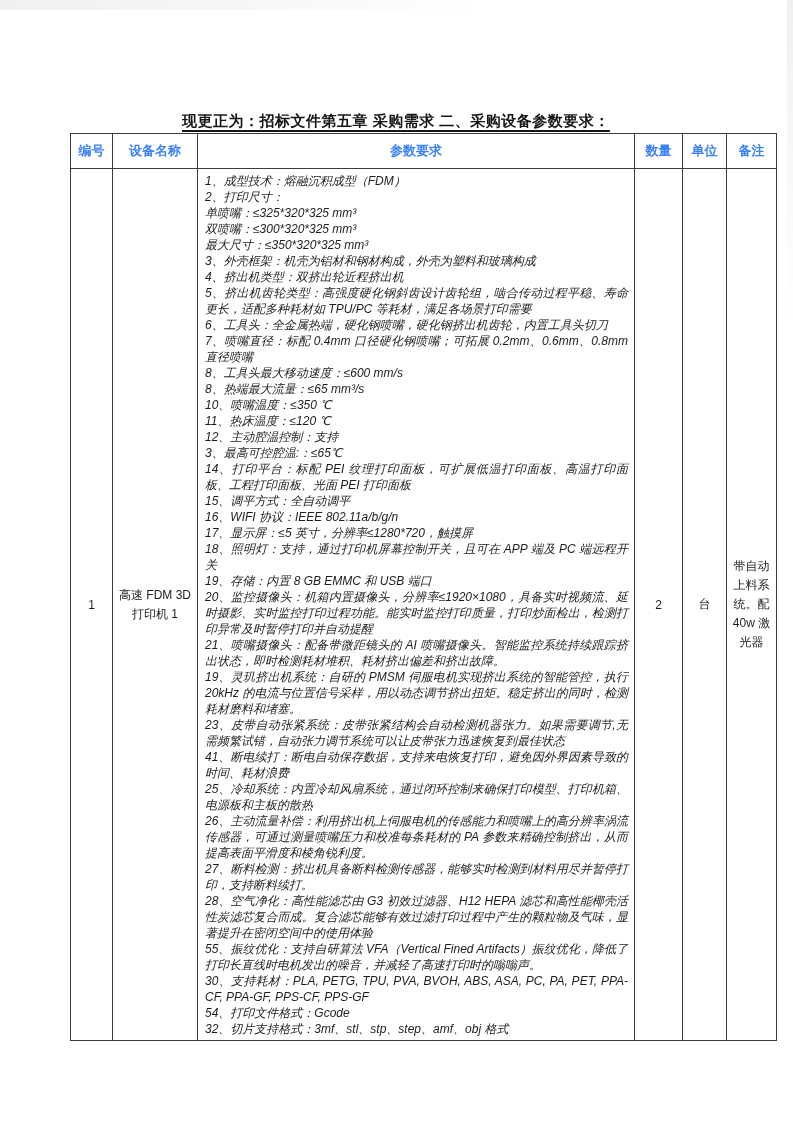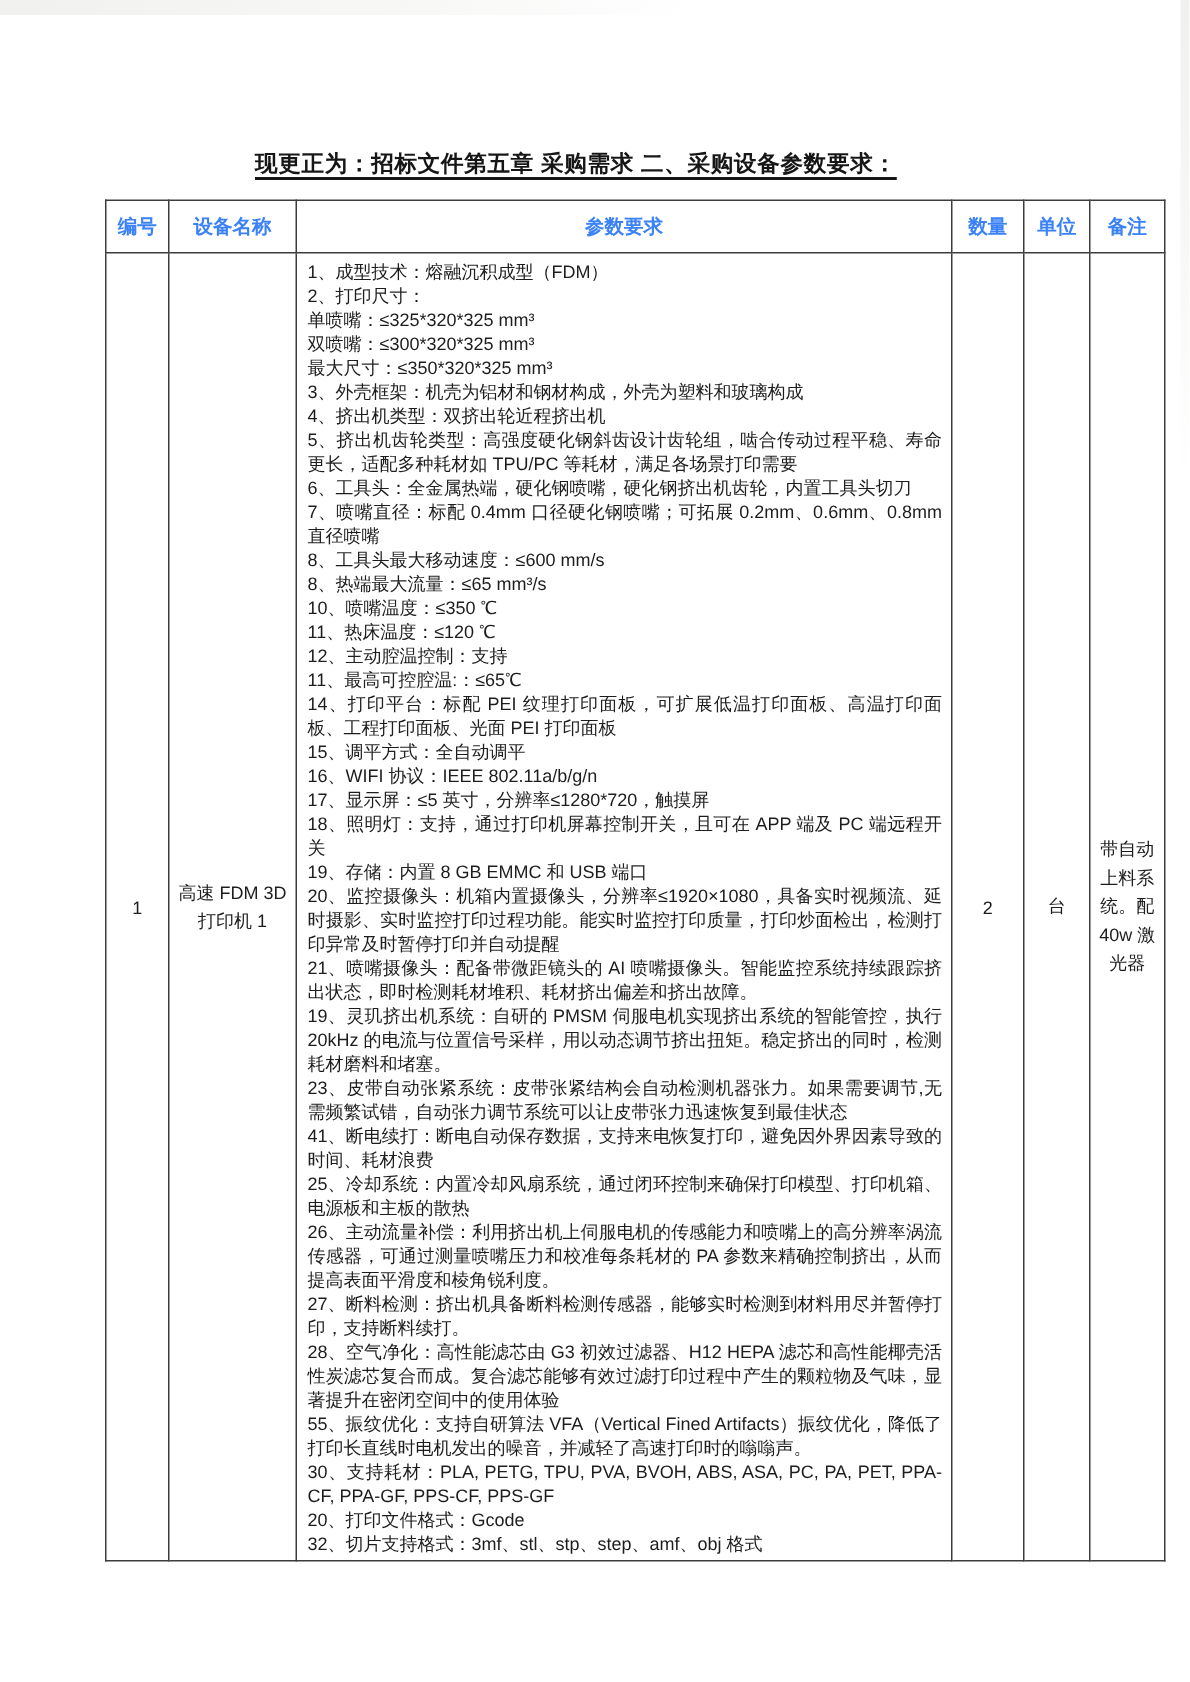--- a/index.html
+++ b/index.html
@@ -29,21 +29,21 @@
     right: 0;
     top: 0;
     width: 6px;
     height: 320px;
     background: linear-gradient(to bottom, #f0f0ee, rgba(255,255,255,0));
   }
   .doc-title {
     position: absolute;
     left: 170px;
     top: 100px;
-    margin: 0;
+    margin: 12px;
     font-size: 15px;
     font-weight: bold;
     letter-spacing: 0.5px;
     color: #161616;
     text-decoration: underline;
     text-decoration-thickness: 1.5px;
     text-underline-offset: 4px;
     white-space: nowrap;
   }
   table.spec-table {
@@ -91,20 +91,21 @@
     vertical-align: top;
     padding: 4px 6px 3px 7px;
   }
   .param-list {
     min-height: 838px;
   }
   .param-line {
     line-height: 16px;
     text-align: justify;
     word-break: break-word;
+    font-style: italic;
   }
 </style>
 </head>
 <body>
 
 <div class="scan-artifact-top"></div>
 <div class="scan-artifact-right"></div>
 
 <h1 class="doc-title">现更正为：招标文件第五章 采购需求 二、采购设备参数要求：</h1>
 
@@ -141,39 +142,39 @@
             <div class="param-line">3、外壳框架：机壳为铝材和钢材构成，外壳为塑料和玻璃构成</div>
             <div class="param-line">4、挤出机类型：双挤出轮近程挤出机</div>
             <div class="param-line">5、挤出机齿轮类型：高强度硬化钢斜齿设计齿轮组，啮合传动过程平稳、寿命更长，适配多种耗材如 TPU/PC 等耗材，满足各场景打印需要</div>
             <div class="param-line">6、工具头：全金属热端，硬化钢喷嘴，硬化钢挤出机齿轮，内置工具头切刀</div>
             <div class="param-line">7、喷嘴直径：标配 0.4mm 口径硬化钢喷嘴；可拓展 0.2mm、0.6mm、0.8mm 直径喷嘴</div>
             <div class="param-line">8、工具头最大移动速度：≤600 mm/s</div>
             <div class="param-line">8、热端最大流量：≤65 mm³/s</div>
             <div class="param-line">10、喷嘴温度：≤350 ℃</div>
             <div class="param-line">11、热床温度：≤120 ℃</div>
             <div class="param-line">12、主动腔温控制：支持</div>
-            <div class="param-line">11、最高可控腔温:：≤65℃</div>
+            <div class="param-line">3、最高可控腔温:：≤65℃</div>
             <div class="param-line">14、打印平台：标配 PEI 纹理打印面板，可扩展低温打印面板、高温打印面板、工程打印面板、光面 PEI 打印面板</div>
             <div class="param-line">15、调平方式：全自动调平</div>
             <div class="param-line">16、WIFI 协议：IEEE 802.11a/b/g/n</div>
             <div class="param-line">17、显示屏：≤5 英寸，分辨率≤1280*720，触摸屏</div>
             <div class="param-line">18、照明灯：支持，通过打印机屏幕控制开关，且可在 APP 端及 PC 端远程开关</div>
             <div class="param-line">19、存储：内置 8 GB EMMC 和 USB 端口</div>
             <div class="param-line">20、监控摄像头：机箱内置摄像头，分辨率≤1920×1080，具备实时视频流、延时摄影、实时监控打印过程功能。能实时监控打印质量，打印炒面检出，检测打印异常及时暂停打印并自动提醒</div>
             <div class="param-line">21、喷嘴摄像头：配备带微距镜头的 AI 喷嘴摄像头。智能监控系统持续跟踪挤出状态，即时检测耗材堆积、耗材挤出偏差和挤出故障。</div>
             <div class="param-line">19、灵玑挤出机系统：自研的 PMSM 伺服电机实现挤出系统的智能管控，执行 20kHz 的电流与位置信号采样，用以动态调节挤出扭矩。稳定挤出的同时，检测耗材磨料和堵塞。</div>
             <div class="param-line">23、皮带自动张紧系统：皮带张紧结构会自动检测机器张力。如果需要调节,无需频繁试错，自动张力调节系统可以让皮带张力迅速恢复到最佳状态</div>
             <div class="param-line">41、断电续打：断电自动保存数据，支持来电恢复打印，避免因外界因素导致的时间、耗材浪费</div>
             <div class="param-line">25、冷却系统：内置冷却风扇系统，通过闭环控制来确保打印模型、打印机箱、电源板和主板的散热</div>
             <div class="param-line">26、主动流量补偿：利用挤出机上伺服电机的传感能力和喷嘴上的高分辨率涡流传感器，可通过测量喷嘴压力和校准每条耗材的 PA 参数来精确控制挤出，从而提高表面平滑度和棱角锐利度。</div>
             <div class="param-line">27、断料检测：挤出机具备断料检测传感器，能够实时检测到材料用尽并暂停打印，支持断料续打。</div>
             <div class="param-line">28、空气净化：高性能滤芯由 G3 初效过滤器、H12 HEPA 滤芯和高性能椰壳活性炭滤芯复合而成。复合滤芯能够有效过滤打印过程中产生的颗粒物及气味，显著提升在密闭空间中的使用体验</div>
             <div class="param-line">55、振纹优化：支持自研算法 VFA（Vertical Fined Artifacts）振纹优化，降低了打印长直线时电机发出的噪音，并减轻了高速打印时的嗡嗡声。</div>
             <div class="param-line">30、支持耗材：PLA, PETG, TPU, PVA, BVOH, ABS, ASA, PC, PA, PET, PPA-CF, PPA-GF, PPS-CF, PPS-GF</div>
-            <div class="param-line">20、打印文件格式：Gcode</div>
+            <div class="param-line">54、打印文件格式：Gcode</div>
             <div class="param-line">32、切片支持格式：3mf、stl、stp、step、amf、obj 格式</div>
           </div>
       </td>
       <td class="cell-quantity">2</td>
       <td class="cell-unit">台</td>
       <td class="cell-remark">带自动上料系统。配40w 激光器</td>
     </tr>
   </tbody>
 </table>
 

